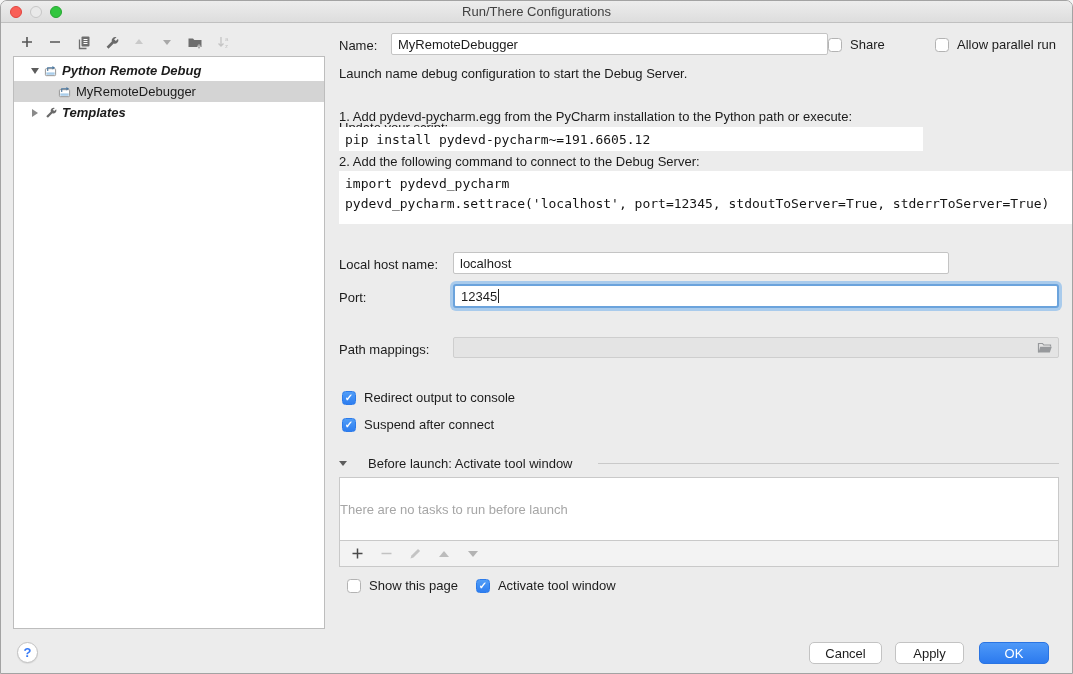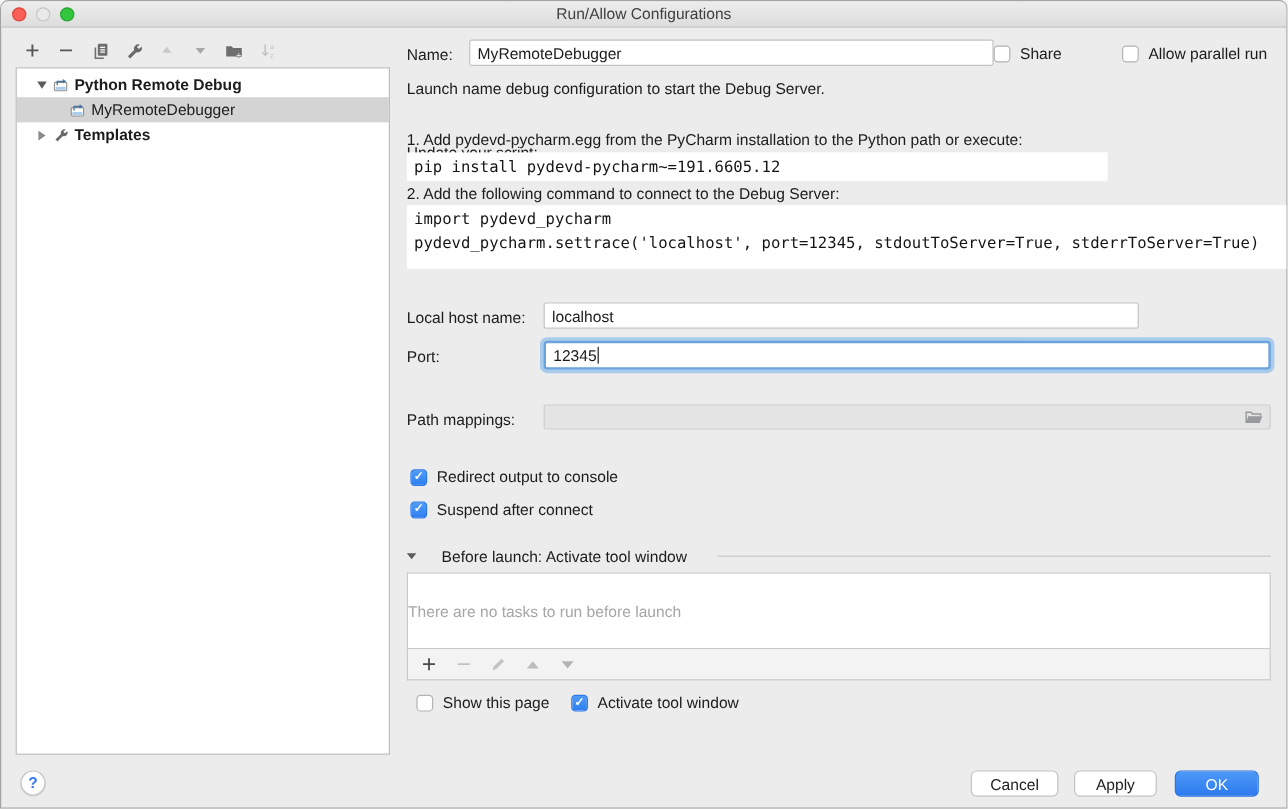--- a/index.html
+++ b/index.html
@@ -22,21 +22,21 @@
   
   .side-toolbar{position:absolute;left:18px;top:33px;display:flex;gap:12px;align-items:center;}
   .tbtn{width:16px;height:16px;display:inline-flex;align-items:center;justify-content:center;}
   
   .tree-panel{position:absolute;left:12px;top:55px;width:312px;height:573px;
     background:#ffffff;border:1px solid #bdbdbd;padding-top:3px;}
   .trow{height:21px;display:flex;align-items:center;white-space:nowrap;cursor:default;}
   .trow.selected{background:#d4d4d4;}
   .trow .tw{display:inline-flex;width:13px;justify-content:center;flex:none;}
   .tree-label{margin-left:5px;}
-  .bold{font-weight:bold;}
+  .bold{font-weight:bold;font-style:italic;}
   .chev-down{width:0;height:0;border-left:4px solid transparent;border-right:4px solid transparent;border-top:6px solid #5c5c5c;}
   .chev-right{width:0;height:0;border-top:4px solid transparent;border-bottom:4px solid transparent;border-left:6px solid #8a8a8a;}
   
   .lbl{position:absolute;white-space:nowrap;color:#1c1c1c;}
   .field{position:absolute;height:22px;background:#fff;border:1px solid #c4c4c4;border-radius:2px;
     display:flex;align-items:center;padding:0 6px;}
   .field.focused{border:2px solid #6ba3dc;box-shadow:0 0 0 3px #a9cbec;border-radius:3px;}
   .field.disabled{background:#e4e4e4;border-color:#cecece;}
   .caret{width:1px;height:14px;background:#222;margin-left:1px;}
   .codeblock{position:absolute;background:#fff;font-family:"DejaVu Sans Mono","Liberation Mono",monospace;
@@ -71,21 +71,21 @@
 <body>
 
 <div id="window">
 
   <div class="titlebar">
     <div class="lights">
       <span class="light close"></span>
       <span class="light min"></span>
       <span class="light zoom"></span>
     </div>
-    <span class="title">Run/Allow Configurations</span>
+    <span class="title">Run/There Configurations</span>
   </div>
 
   <div class="side-toolbar">
     <span class="tbtn">
       <svg width="14" height="14" viewBox="0 0 14 14">
           <path d="M7 2v10M2 7h10" stroke="#565656" stroke-width="1.6"></path>
         </svg>
     </span>
     <span class="tbtn">
       <svg width="14" height="14" viewBox="0 0 14 14">

